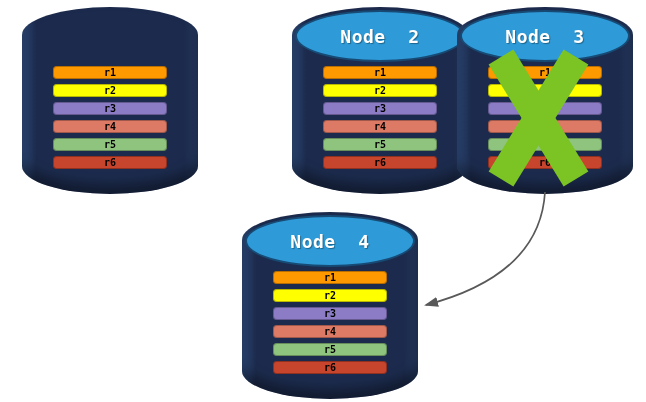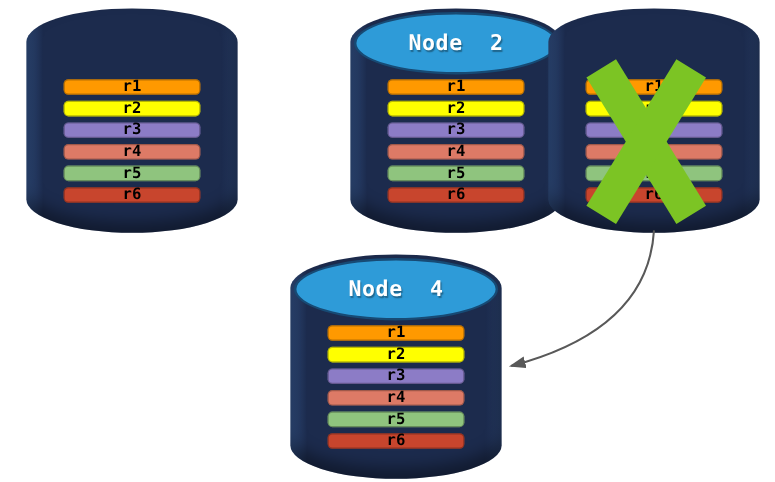--- a/index.html
+++ b/index.html
@@ -27,21 +27,21 @@
   .replica-stack{
     position:absolute;left:31px;top:59px;width:114px;
     display:flex;flex-direction:column;gap:5px;
   }
   .bar{
     height:13px;border-radius:4px;
     box-shadow:inset 0 0 0 1px rgba(0,0,0,0.28);
     display:flex;align-items:center;justify-content:center;
   }
   .bar span{
-    font-size:13px;line-height:13px;font-weight:bold;color:var(--replica-text);
+    font-size:10px;line-height:13px;font-weight:bold;color:var(--replica-text);
   }
   .cross-svg{position:absolute;left:0;top:0;width:176px;height:187px;overflow:visible;}
   .arrow-svg{position:absolute;left:0;top:0;width:646px;height:402px;pointer-events:none;}
 </style>
 </head>
 <body>
 
 <div class="canvas" style="--body: #1C2B4D; --body-edge: #2E4A7A; --body-edge2: #24385F; --top: #2E9BD8; --top-border: #174A74; --node-text: #FFFFFF; --replica-text: #000000; background: rgb(255, 255, 255);">
 
   <div class="cylinder" style="left: 22px; top: 7px;">
@@ -90,20 +90,23 @@
           <span>r5</span>
         </div>
         <div class="bar" style="background: rgb(200, 69, 45);">
           <span>r6</span>
         </div>
       </div>
 
     </div>
     <div class="cylinder" style="left: 457px; top: 7px;">
       <div class="cyl-shell"></div>
+      <div class="cyl-top">
+        <span class="node-label">Node  3</span>
+      </div>
       <div class="replica-stack">
         <div class="bar" style="background: rgb(255, 153, 0);">
           <span>r1</span>
         </div>
         <div class="bar" style="background: rgb(255, 255, 0);">
           <span>r2</span>
         </div>
         <div class="bar" style="background: rgb(140, 124, 198);">
           <span>r3</span>
         </div>

